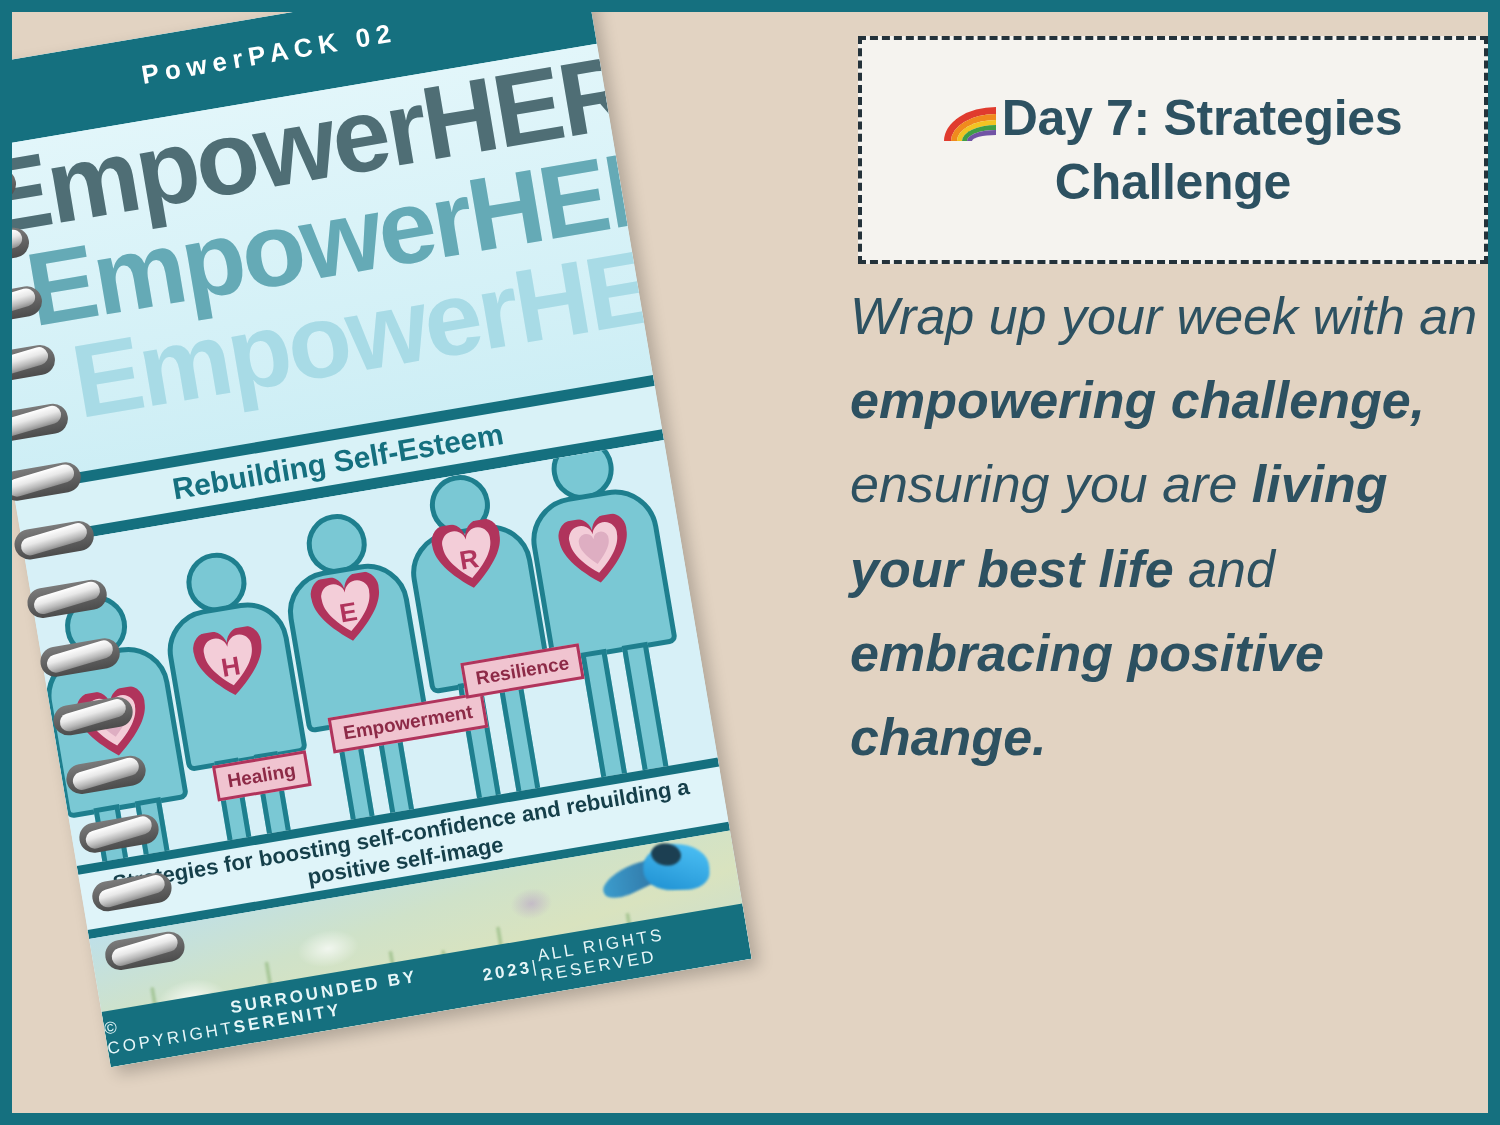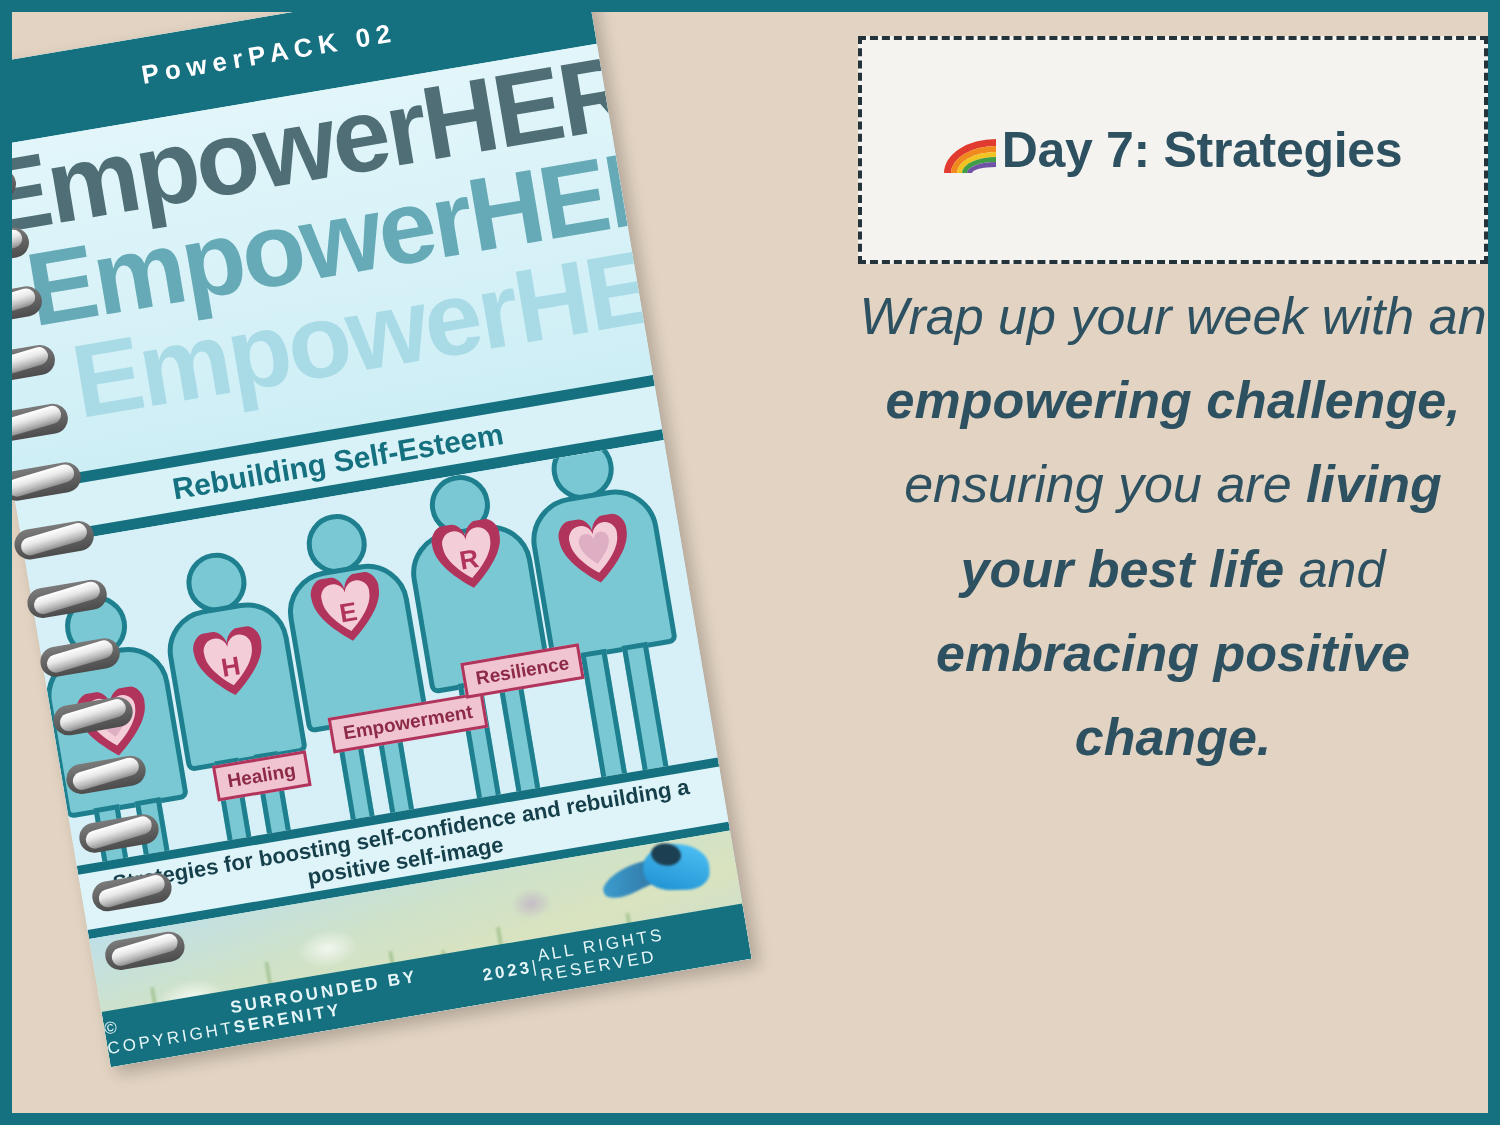--- a/index.html
+++ b/index.html
@@ -40,21 +40,21 @@
     width:52px;height:34px;margin-right:6px;position:relative;
   }
   .rainbow-ico i{
     position:absolute;left:0;bottom:0;
     border-style:solid;border-color:transparent;
     border-top-left-radius:100%;
     box-sizing:border-box;
   }
   .body-text{
     position:absolute;left:0;top:252px;width:646px;
-    text-align:center;
+    text-align:left;
     color:#2d5161;
     font-size:52px;line-height:1.62;
     font-style:italic;
   }
   .body-text b{font-weight:bold;font-style:italic;}
 
   
   .book-wrap{
     position:absolute;left:-30px;top:-22px;width:760px;height:1110px;
   }
@@ -399,20 +399,21 @@
 
       <div class="title-box">
         <div class="title-inner">
           <span class="rainbow-ico">
             <i style="width:52px;height:34px;border-width:7px 0 0 7px;border-top-color:#e03b2e;border-left-color:#e03b2e;"></i>
             <i style="left:7px;width:45px;height:27px;border-width:6px 0 0 6px;border-top-color:#f08a1e;border-left-color:#f08a1e;"></i>
             <i style="left:13px;width:39px;height:21px;border-width:5px 0 0 5px;border-top-color:#f2c423;border-left-color:#f2c423;"></i>
             <i style="left:18px;width:34px;height:16px;border-width:5px 0 0 5px;border-top-color:#3f9e46;border-left-color:#3f9e46;"></i>
             <i style="left:23px;width:29px;height:11px;border-width:5px 0 0 5px;border-top-color:#7153a5;border-left-color:#7153a5;"></i>
           </span><span>Day 7: Strategies</span><br>
+          <span>Challenge</span>
         </div>
       </div>
 
       <div class="body-text">
         <span>Wrap up your week with an </span><b>empowering challenge,</b><span> ensuring you are </span><b>living your best life</b><span> and </span><b>embracing positive change.</b>
       </div>
 
     </div>
 
   </div>

